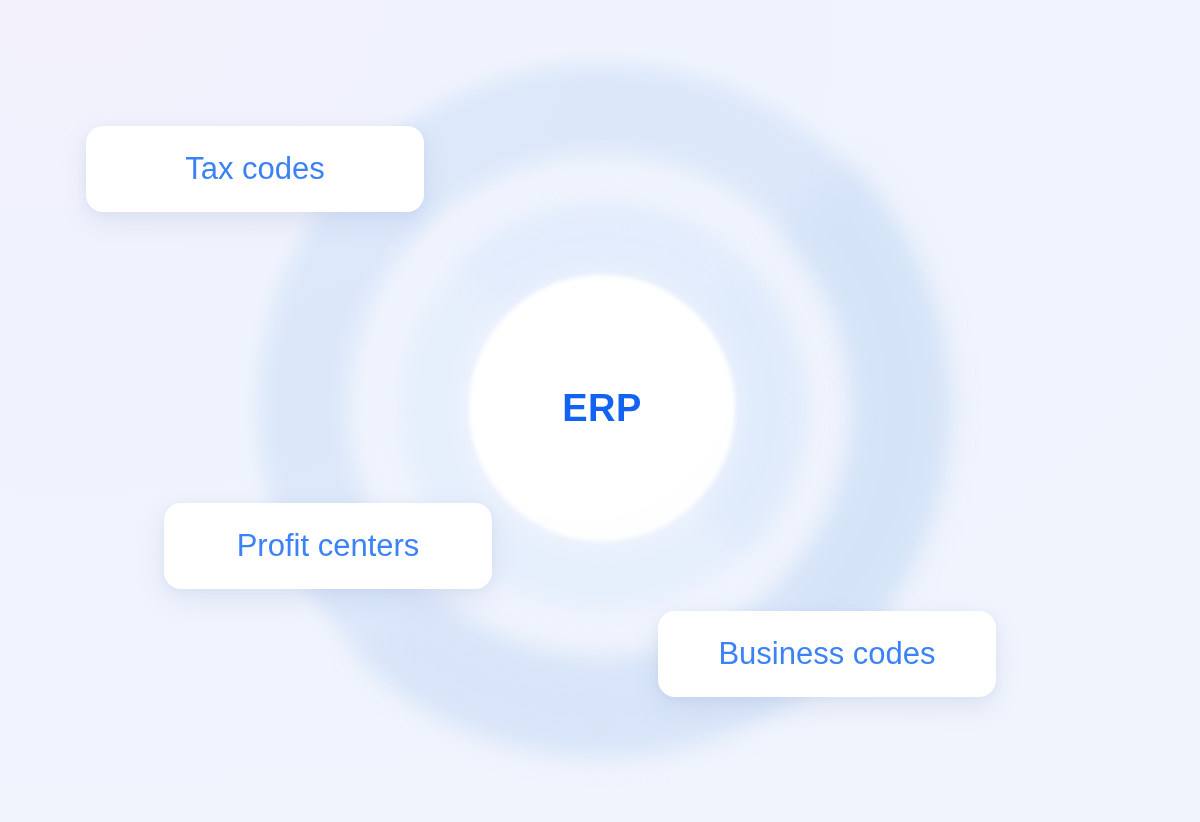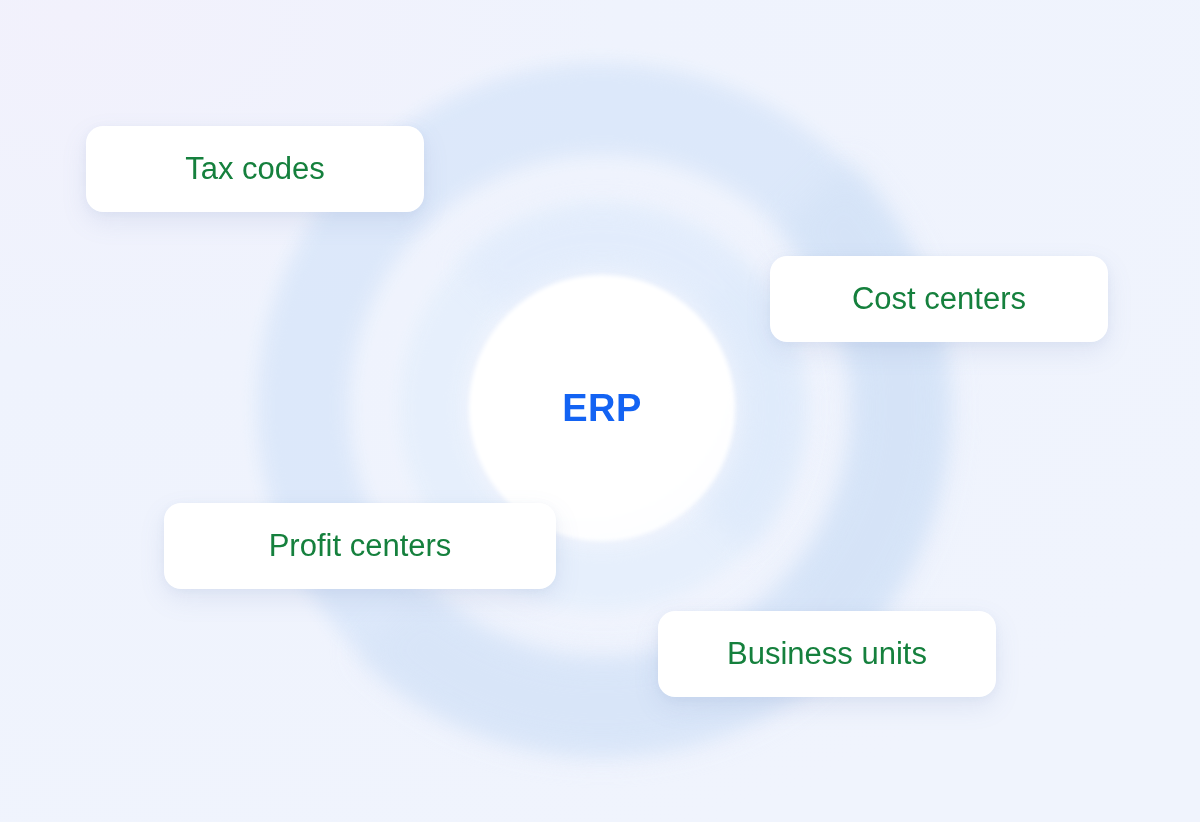--- a/index.html
+++ b/index.html
@@ -108,54 +108,51 @@
     position: absolute;
     box-sizing: border-box;
     background: #FFFFFF;
     border-radius: 17px;
     display: flex;
     align-items: center;
     justify-content: center;
     box-shadow:
       0 10px 26px rgba(110, 135, 185, 0.13),
       0 2px 8px rgba(110, 135, 185, 0.07);
-    color: #15803d;
+    color: #3b82f6;
     font-size: 31px;
     font-weight: 400;
     white-space: nowrap;
     user-select: none;
   }
 
   .card-tax-codes       { left: 86px;  top: 126px; width: 338px; height: 86px; }
   .card-cost-centers    { left: 770px; top: 256px; width: 338px; height: 86px; }
-  .card-profit-centers  { left: 164px; top: 503px; width: 392px; height: 86px; }
+  .card-profit-centers  { left: 164px; top: 503px; width: 328px; height: 86px; }
   .card-business-units  { left: 658px; top: 611px; width: 338px; height: 86px; }
 </style>
 </head>
 <body>
 
 <div id="stage">
 
   <div class="ring ring-outer"></div>
   <div class="ring ring-outer-shade"></div>
   <div class="ring ring-inner"></div>
   <div class="ring ring-inner-shade"></div>
 
   <div class="center-disc"></div>
   <div class="center-label">ERP</div>
 
   <div class="card card-tax-codes">
     <span>Tax codes</span>
   </div>
 
-  <div class="card card-cost-centers">
-    <span>Cost centers</span>
-  </div>
 
   <div class="card card-profit-centers">
     <span>Profit centers</span>
   </div>
 
   <div class="card card-business-units">
-    <span>Business units</span>
+    <span>Business codes</span>
   </div>
 
 </div>
 
 </body></html>

